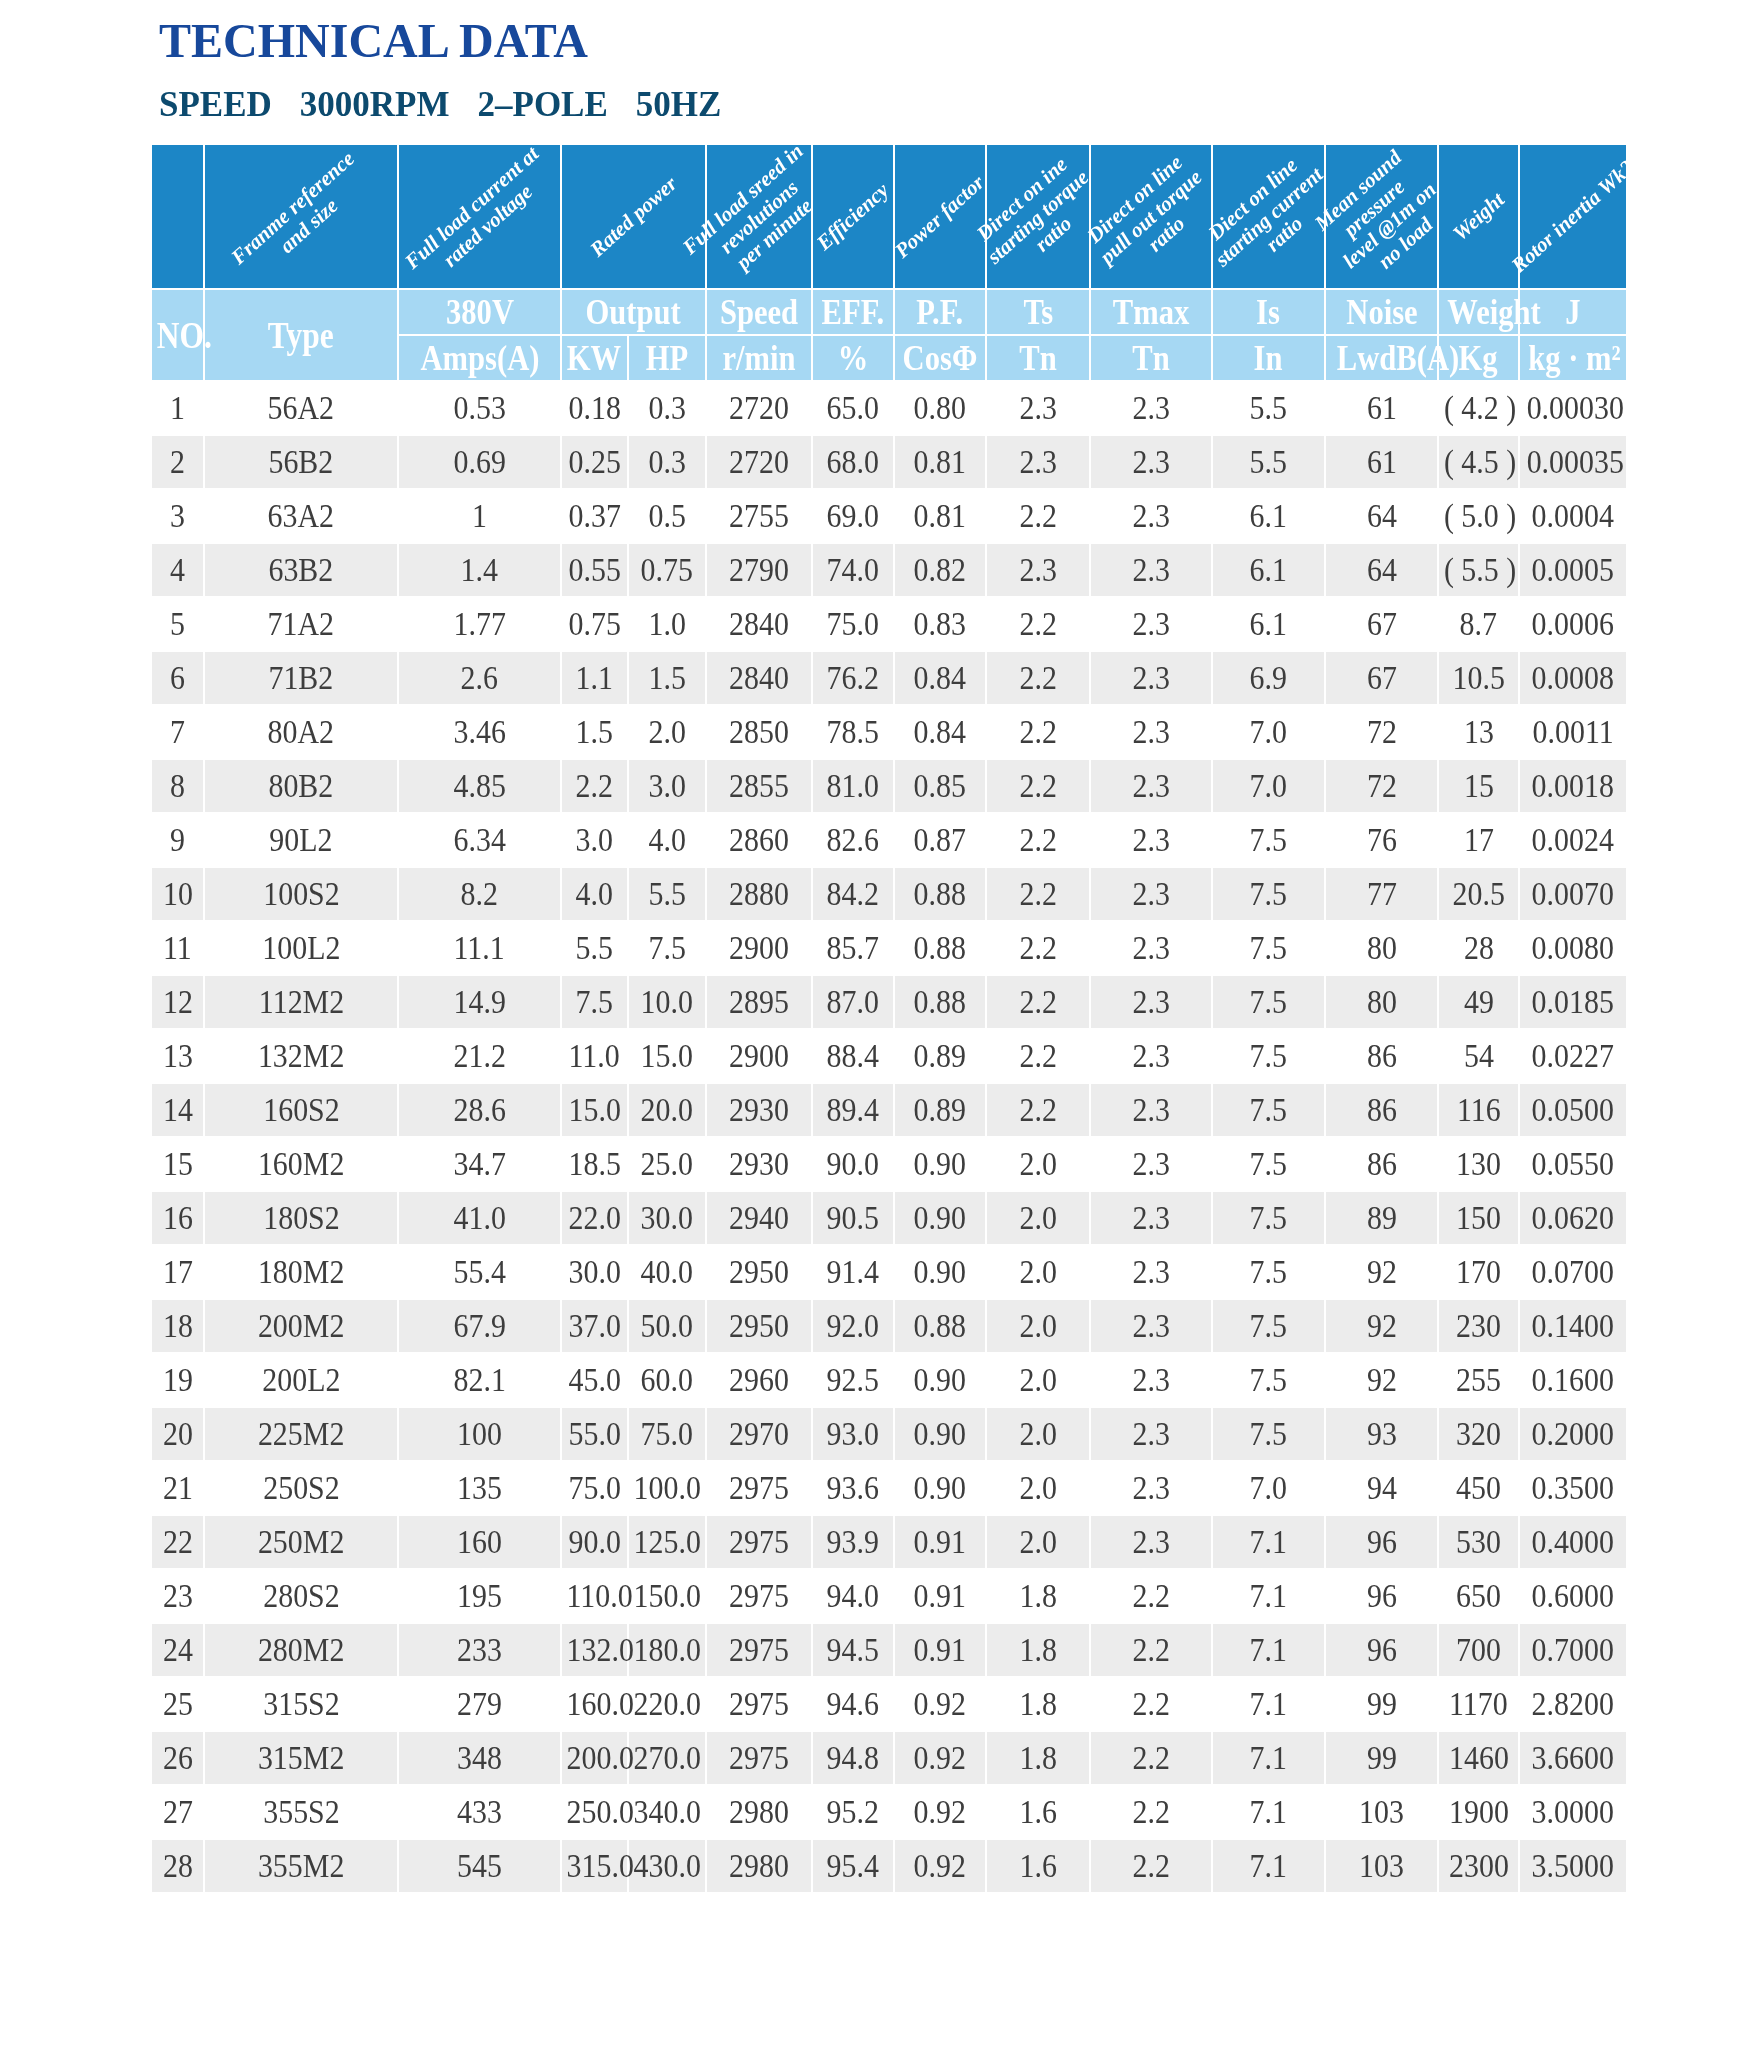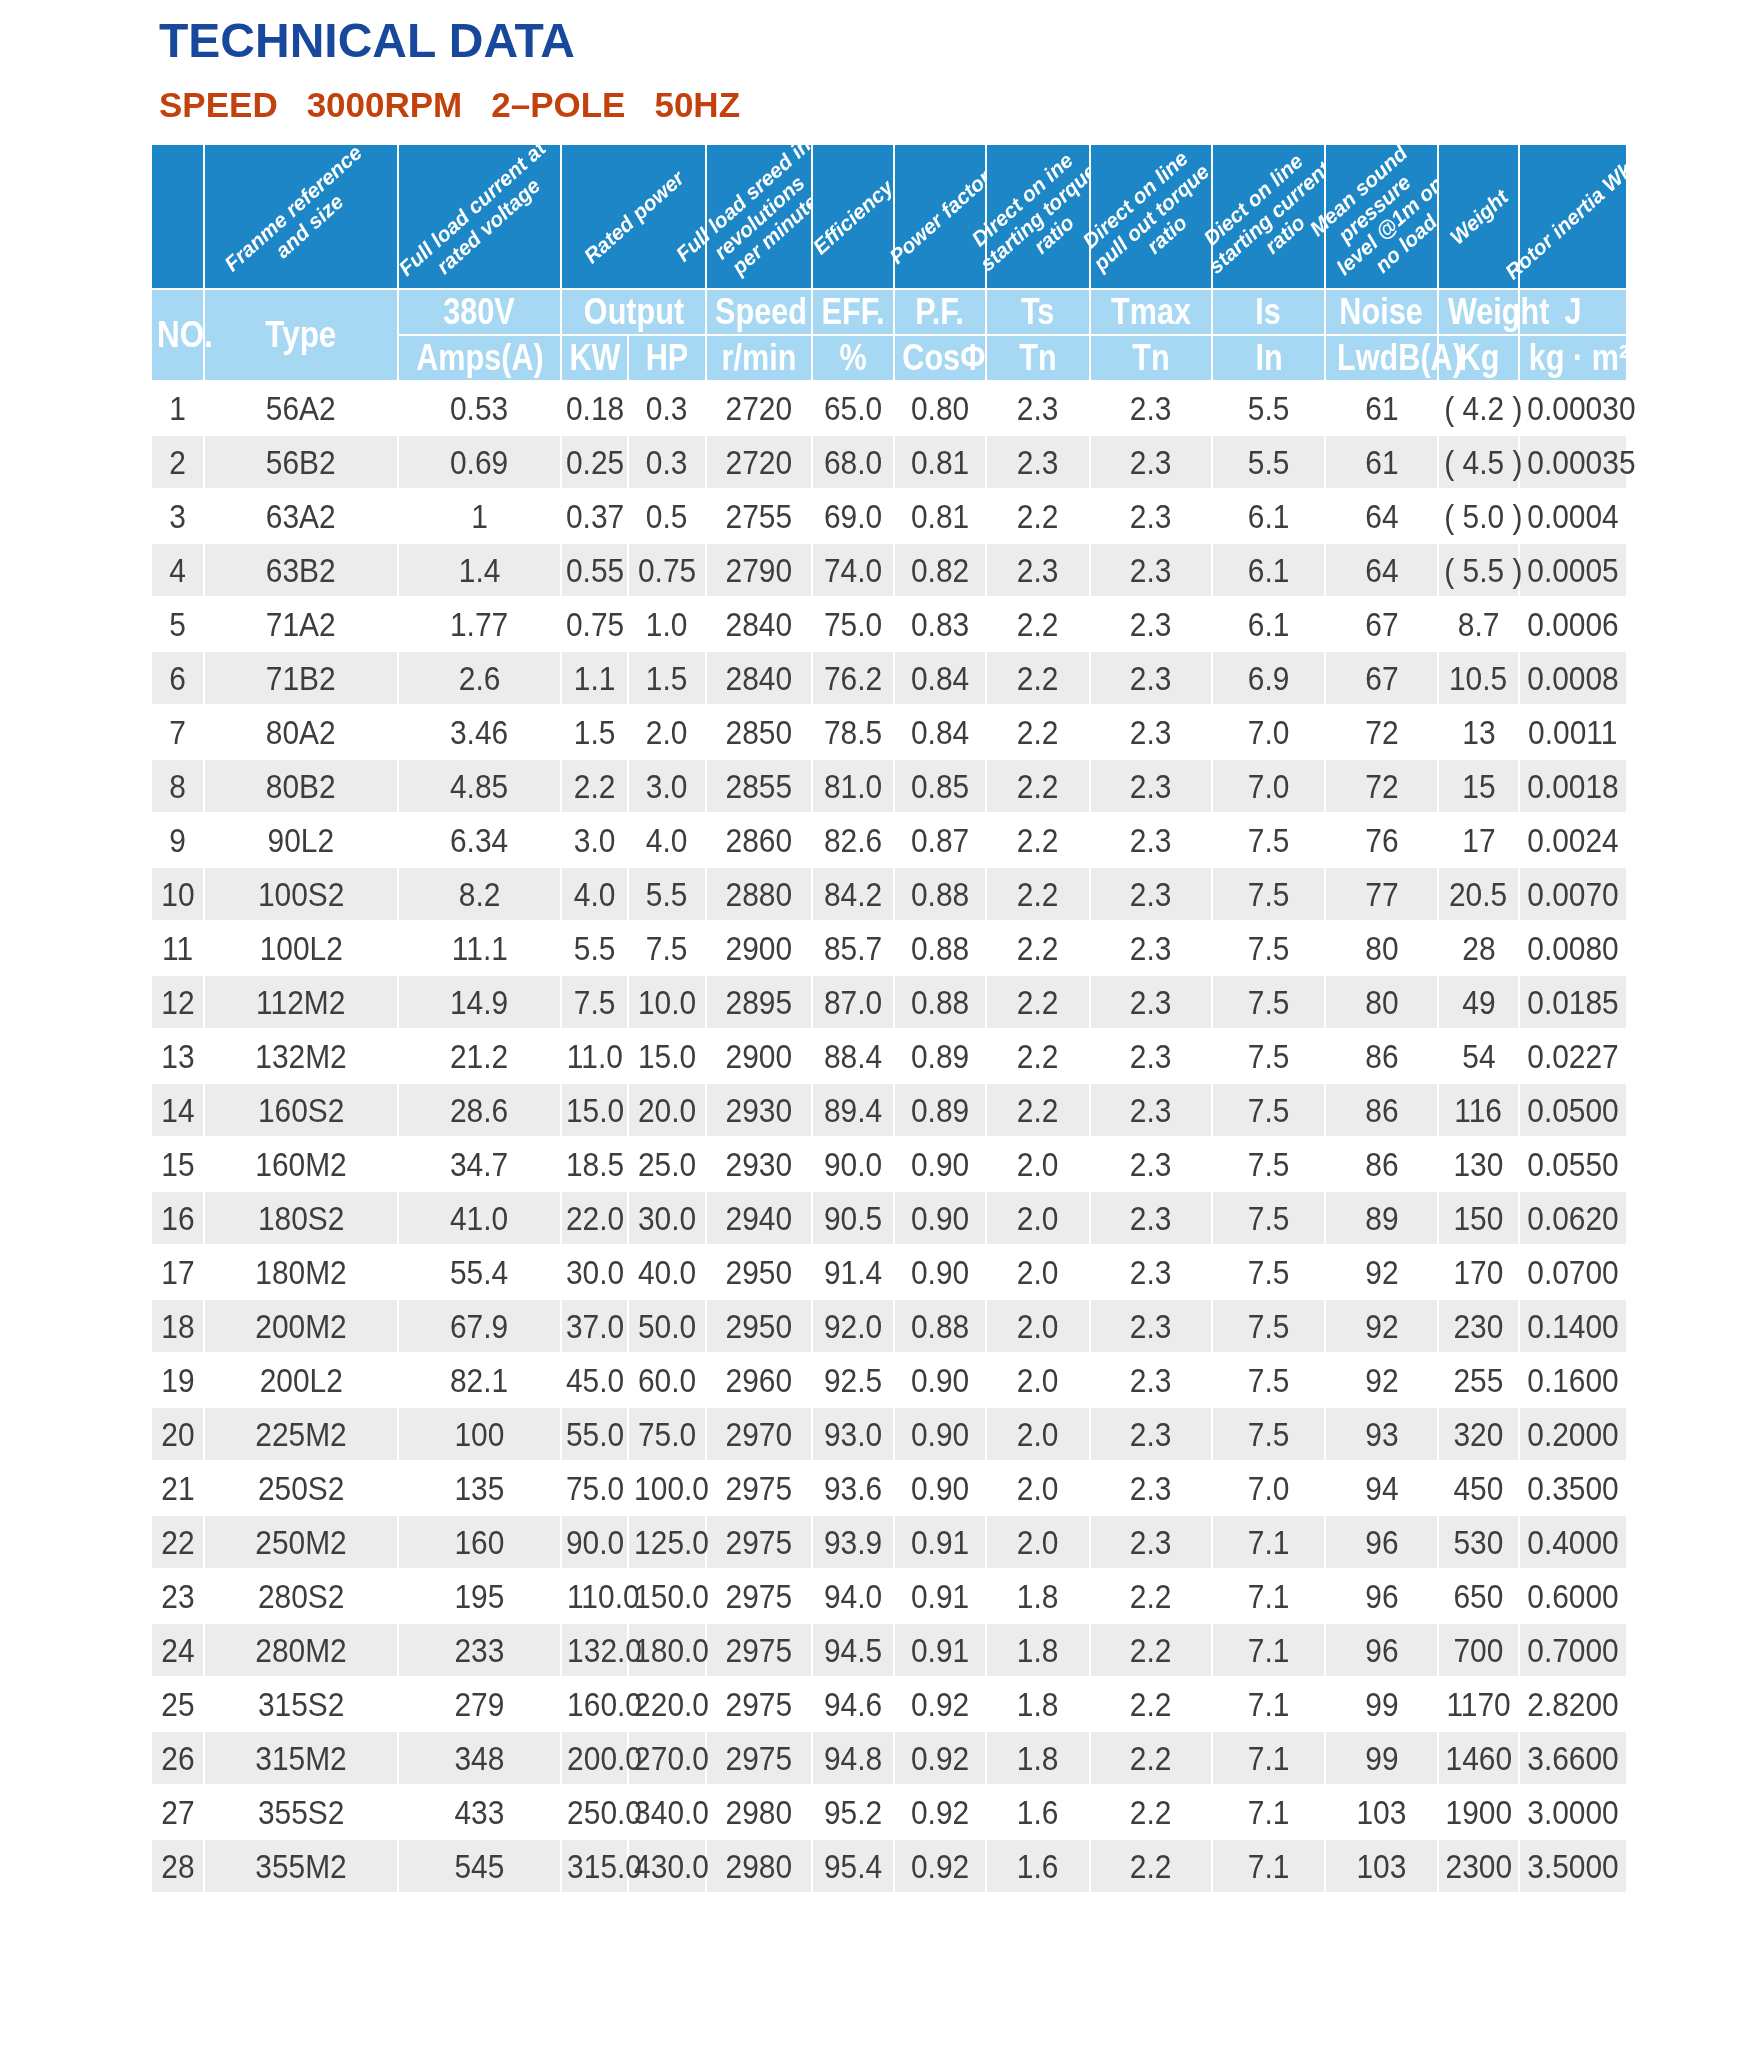--- a/index.html
+++ b/index.html
@@ -1,31 +1,31 @@
 <!DOCTYPE html>
 <html style="font-size:11.2px"><head>
 <meta charset="utf-8">
 <style>
   html,body { margin:0; padding:0; background:#ffffff; }
   .page {
     position:relative;
     width:1758px; height:2066px;
     background:#ffffff;
-    font-family:Liberation Sans, sans-serif;
+    font-family:Liberation Serif, serif;
     overflow:hidden;
   }
   .title {
     position:absolute; left:159px; top:12.6px;
     font-size:48px; font-weight:bold; letter-spacing:0px;
     color:#17489b;
   }
   .subtitle {
     position:absolute; left:159px; top:85px;
     font-size:35px; font-weight:bold;
-    color:#c2410c; word-spacing:0.55em;
+    color:#0c4a6e; word-spacing:0.55em;
   }
   table.tech {
     position:absolute; left:150px; top:143px;
     width:1476px; table-layout:fixed;
     border-collapse:collapse;
   }
   table.tech th, table.tech td {
     border:2.8px solid #ffffff;
     padding:0; margin:0;
     text-align:center; vertical-align:middle;

